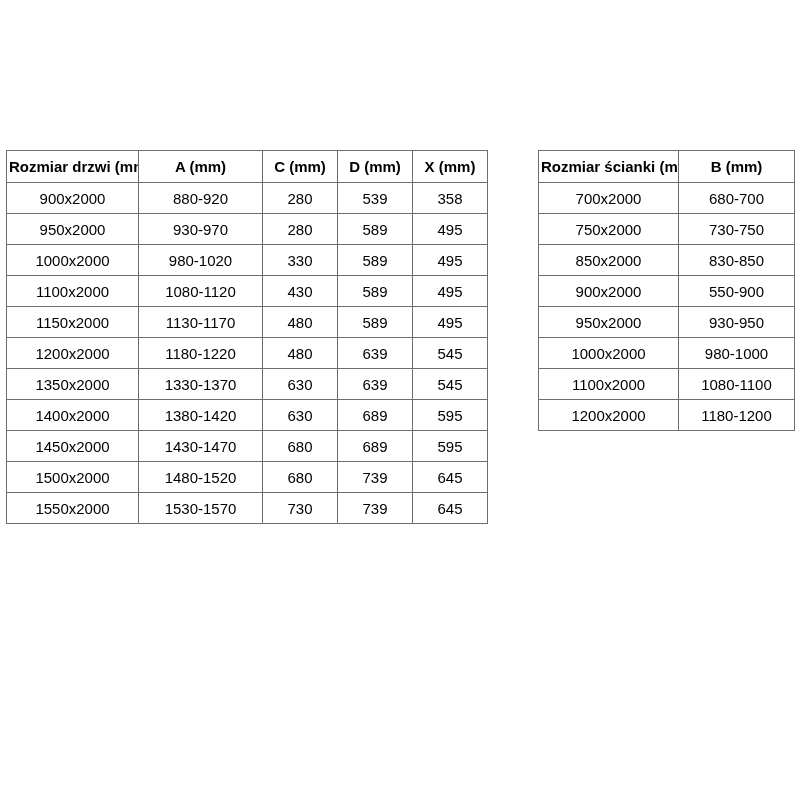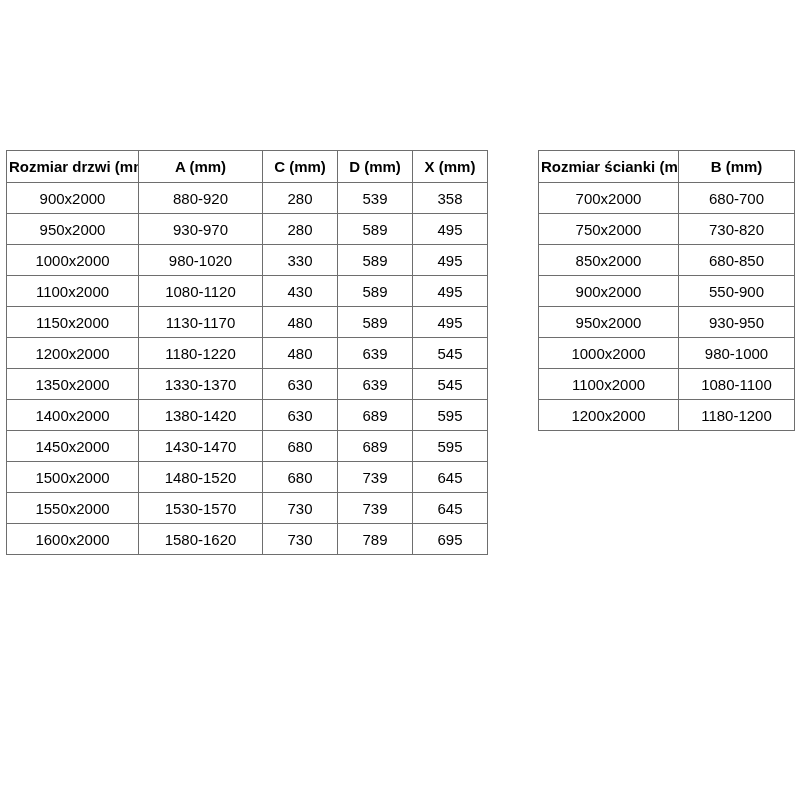--- a/index.html
+++ b/index.html
@@ -125,27 +125,20 @@
           <td>739</td>
           <td>645</td>
         </tr>
         <tr>
           <td>1550x2000</td>
           <td>1530-1570</td>
           <td>730</td>
           <td>739</td>
           <td>645</td>
         </tr>
-        <tr>
-          <td>1600x2000</td>
-          <td>1580-1620</td>
-          <td>730</td>
-          <td>789</td>
-          <td>695</td>
-        </tr>
       </tbody>
     </table>
 
   <table id="wall-table" class="spec-table">
     <colgroup>
       <col style="width:140px">
       <col style="width:116px">
     </colgroup>
   <thead>
         <tr>
@@ -153,25 +146,25 @@
           <th>B (mm)</th>
         </tr>
       </thead>
       <tbody>
         <tr>
           <td>700x2000</td>
           <td>680-700</td>
         </tr>
         <tr>
           <td>750x2000</td>
-          <td>730-820</td>
+          <td>730-750</td>
         </tr>
         <tr>
           <td>850x2000</td>
-          <td>680-850</td>
+          <td>830-850</td>
         </tr>
         <tr>
           <td>900x2000</td>
           <td>550-900</td>
         </tr>
         <tr>
           <td>950x2000</td>
           <td>930-950</td>
         </tr>
         <tr>

